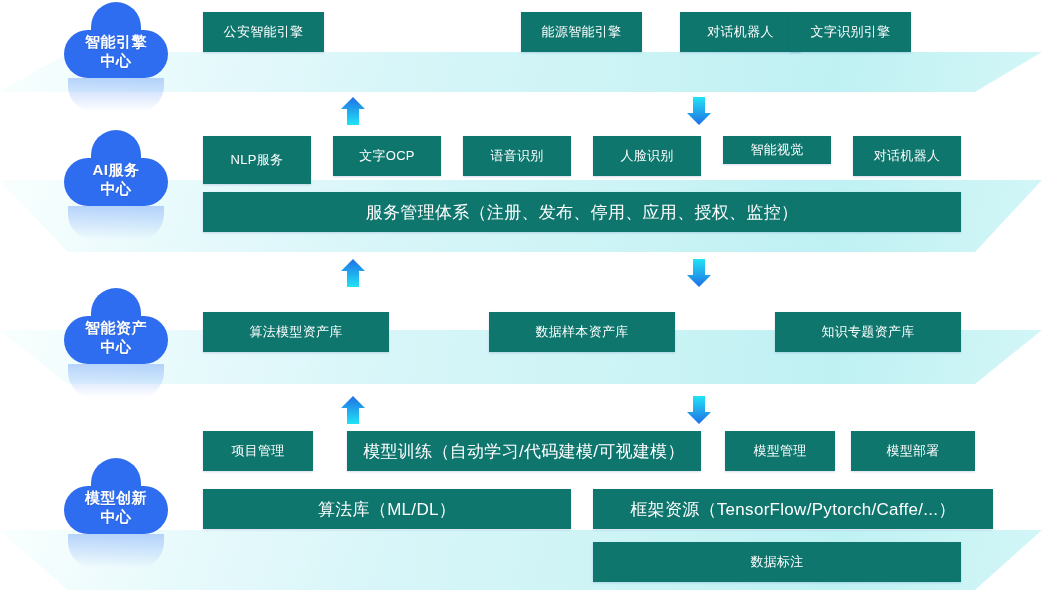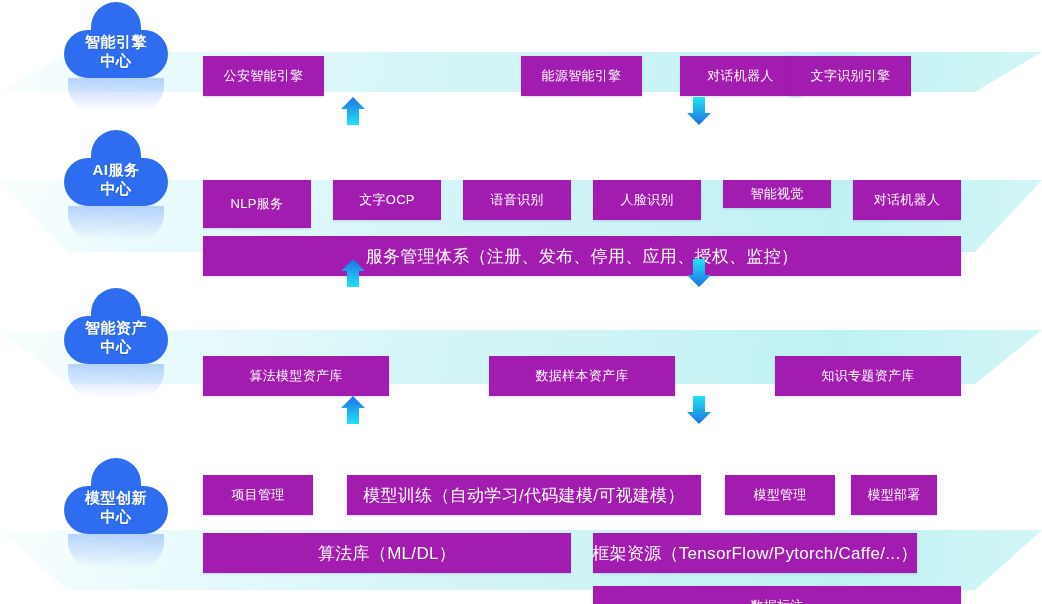--- a/index.html
+++ b/index.html
@@ -46,29 +46,28 @@
   }
   .cloud .reflect{
     position:absolute;left:4px;top:76px;width:96px;height:34px;
     background:linear-gradient(180deg,rgba(110,160,250,.45),rgba(150,200,250,0));
     border-radius:0 0 26px 26px;filter:blur(.4px);
   }
 
   
   .box{
     position:absolute;z-index:5;
-    background:#a21caf;
+    background:#0f766e;
     color:#ffffff;
     font-size:13px;
     display:flex;align-items:center;justify-content:center;
     text-align:center;
     box-shadow:0 1px 2px rgba(20,60,150,.18);
     white-space:nowrap;
     letter-spacing:.3px;
-    margin-top:44px;
   }
   .box.wide{font-size:17px;}
 
   
   .arrow{position:absolute;z-index:7;width:26px;height:30px;}
   .arrow svg{display:block;width:26px;height:30px;}
 </style>
 </head>
 <body>
 
@@ -213,20 +212,20 @@
     <div class="txt">
       <div>模型创新</div>
       <div>中心</div>
     </div>
     <div class="reflect"></div>
   </div>
 
   <div class="box" style="left:203px;top:431px;width:110px;height:40px;">项目管理</div>
   <div class="box wide" style="left:347px;top:431px;width:354px;height:40px;">模型训练（自动学习/代码建模/可视建模）</div>
   <div class="box" style="left:725px;top:431px;width:110px;height:40px;">模型管理</div>
-  <div class="box" style="left:851px;top:431px;width:86px;height:40px;">模型部署</div>
+  <div class="box" style="left:851px;top:431px;width:124px;height:40px;">模型部署</div>
 
   <div class="box wide" style="left:203px;top:489px;width:368px;height:40px;">算法库（ML/DL）</div>
-  <div class="box wide" style="left:593px;top:489px;width:324px;height:40px;">框架资源（TensorFlow/Pytorch/Caffe/...）</div>
+  <div class="box wide" style="left:593px;top:489px;width:400px;height:40px;">框架资源（TensorFlow/Pytorch/Caffe/...）</div>
 
   <div class="box" style="left:593px;top:542px;width:368px;height:40px;">数据标注</div>
 
 </div>
 
 </body></html>

